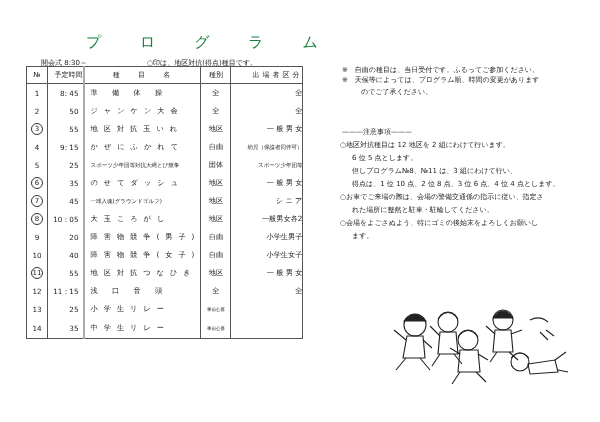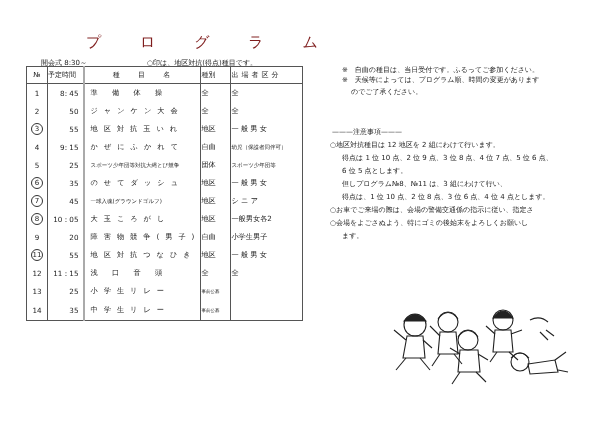--- a/index.html
+++ b/index.html
@@ -1,52 +1,52 @@
 <!DOCTYPE html>
 <html><head>
 <meta charset="utf-8">
 <style>
   html,body{margin:0;padding:0;background:#fff;}
   body{width:600px;height:422px;position:relative;overflow:hidden;font-family:"DejaVu Sans",sans-serif;color:#222;}
-  .title{position:absolute;left:86px;top:33px;font-size:15px;letter-spacing:17px;color:#7f1d1d;}
+  .title{position:absolute;left:86px;top:33px;font-size:15px;letter-spacing:17px;color:#15803d;}
   .opening{position:absolute;left:30px;top:58px;font-size:7px;margin-left:11px;}
   .note-mark{position:absolute;left:147px;top:58px;font-size:7px;}
   table.prog{position:absolute;left:26px;top:66px;border-collapse:collapse;font-size:7.2px;}
   table.prog td, table.prog th{border-left:1px solid #555;border-right:1px solid #555;height:18px;padding:0;white-space:nowrap;overflow:hidden;}
   table.prog th{height:16px;font-weight:normal;border-top:1px solid #555;border-bottom:1px solid #555;font-size:7px;}
   table.prog tr:last-child td{border-bottom:1px solid #555;height:20px;}
   .c-no{width:20px;text-align:center;}
   .c-time{width:36px;text-align:right;padding-right:4px !important;box-sizing:border-box;}
   .c-name{width:97px;padding-left:6px !important;box-sizing:border-box;border-left:2px solid #aaa !important;}
-  .c-kind{width:29px;text-align:left;}
-  .c-part{width:71px;text-align:left;}
+  .c-kind{width:29px;text-align:center;}
+  .c-part{width:71px;text-align:right;}
   .circ{display:inline-block;width:10px;height:10px;border:1px solid #333;border-radius:50%;line-height:10px;text-align:center;font-size:7px;}
   .spaced{letter-spacing:6px;}
   .small{font-size:5.5px;}
   .tiny{font-size:4.5px;}
   .right{position:absolute;left:342px;font-size:7px;line-height:12px;}
   .r1{top:64px;}
   .r2{top:74px;}
-  .r2b{top:86px;left:351px;font-family:Liberation Mono, monospace;}
-  .notes{position:absolute;left:330px;top:126px;font-size:7px;line-height:13px;width:250px;}
+  .r2b{top:86px;left:361px;font-family:Liberation Mono, monospace;}
+  .notes{position:absolute;left:340px;top:126px;font-size:7px;line-height:13px;width:250px;}
   .notes .ind{padding-left:12px;}
   .illus{position:absolute;left:390px;top:300px;}
 </style>
 </head>
 <body>
 
 <div class="title">プ ロ グ ラ ム</div>
 <div class="opening">開会式 8:30～</div>
 <div class="note-mark">○印は、地区対抗(得点)種目です。</div>
 
 <table class="prog">
   <thead>
     <tr>
       <th class="c-no">№</th>
-      <th class="c-time" style="text-align:left;padding:0 !important">予定時間</th>
+      <th class="c-time" style="text-align:right;padding:0 !important">予定時間</th>
       <th class="c-name" style="text-align:center;letter-spacing:8px">種 目 名</th>
       <th class="c-kind">種別</th>
       <th class="c-part" style="letter-spacing:3px">出場者区分</th>
     </tr>
   </thead>
   <tbody id="rows">
       <tr>
         <td class="c-no"><span>1</span></td>
         <td class="c-time">8: 45</td>
         <td class="c-name spaced">準 備 体 操</td>
@@ -103,20 +103,27 @@
         <td class="c-part ">一般男女各2</td>
       </tr>
       <tr>
         <td class="c-no"><span>9</span></td>
         <td class="c-time">20</td>
         <td class="c-name spaced">障害物競争(男子)</td>
         <td class="c-kind ">自由</td>
         <td class="c-part ">小学生男子</td>
       </tr>
       <tr>
+        <td class="c-no"><span>10</span></td>
+        <td class="c-time">40</td>
+        <td class="c-name spaced">障害物競争(女子)</td>
+        <td class="c-kind ">自由</td>
+        <td class="c-part ">小学生女子</td>
+      </tr>
+      <tr>
         <td class="c-no"><span class="circ">11</span></td>
         <td class="c-time">55</td>
         <td class="c-name spaced">地区対抗つなひき</td>
         <td class="c-kind ">地区</td>
         <td class="c-part ">一 般 男 女</td>
       </tr>
       <tr>
         <td class="c-no"><span>12</span></td>
         <td class="c-time">11 : 15</td>
         <td class="c-name spaced">浅 口 音 頭</td>
@@ -140,25 +147,25 @@
     </tbody>
 </table>
 
 <div class="right r1">※　自由の種目は、当日受付です。ふるってご参加ください。</div>
 <div class="right r2">※　天候等によっては、プログラム順、時間の変更があります</div>
 <div class="right r2b">のでご了承ください。</div>
 
 <div class="notes">
   <div style="padding-left:2px">———注意事項———</div>
   <div>○地区対抗種目は 12 地区を 2 組にわけて行います。</div>
-  <div class="ind">得点は 1 位 10 点、2 位 9 点、3 位 8 点、4 位 7 点、5 位 6 点、</div>
   <div class="ind">6 位 5 点とします。</div>
   <div class="ind">但しプログラム№8、№11 は、3 組にわけて行い、</div>
   <div class="ind">得点は、1 位 10 点、2 位 8 点、3 位 6 点、4 位 4 点とします。</div>
   <div>○お車でご来場の際は、会場の警備交通係の指示に従い、指定さ</div>
+  <div class="ind">れた場所に整然と駐車・駐輪してください。</div>
   <div>○会場をよごさぬよう、特にゴミの後始末をよろしくお願いし</div>
   <div class="ind">ます。</div>
 </div>
 
 <div class="illus">
   <svg width="180" height="90" viewBox="0 0 180 90" fill="none" stroke="#222" stroke-width="1.1">
     <circle cx="25" cy="25" r="11"></circle>
       <path d="M14 21 Q25 8 36 21 Z" fill="#222"></path>
     <path d="M17 36 L13 58 L35 58 L33 36 Z"></path>
       <path d="M16 58 L6 70 M30 58 L40 70"></path>

